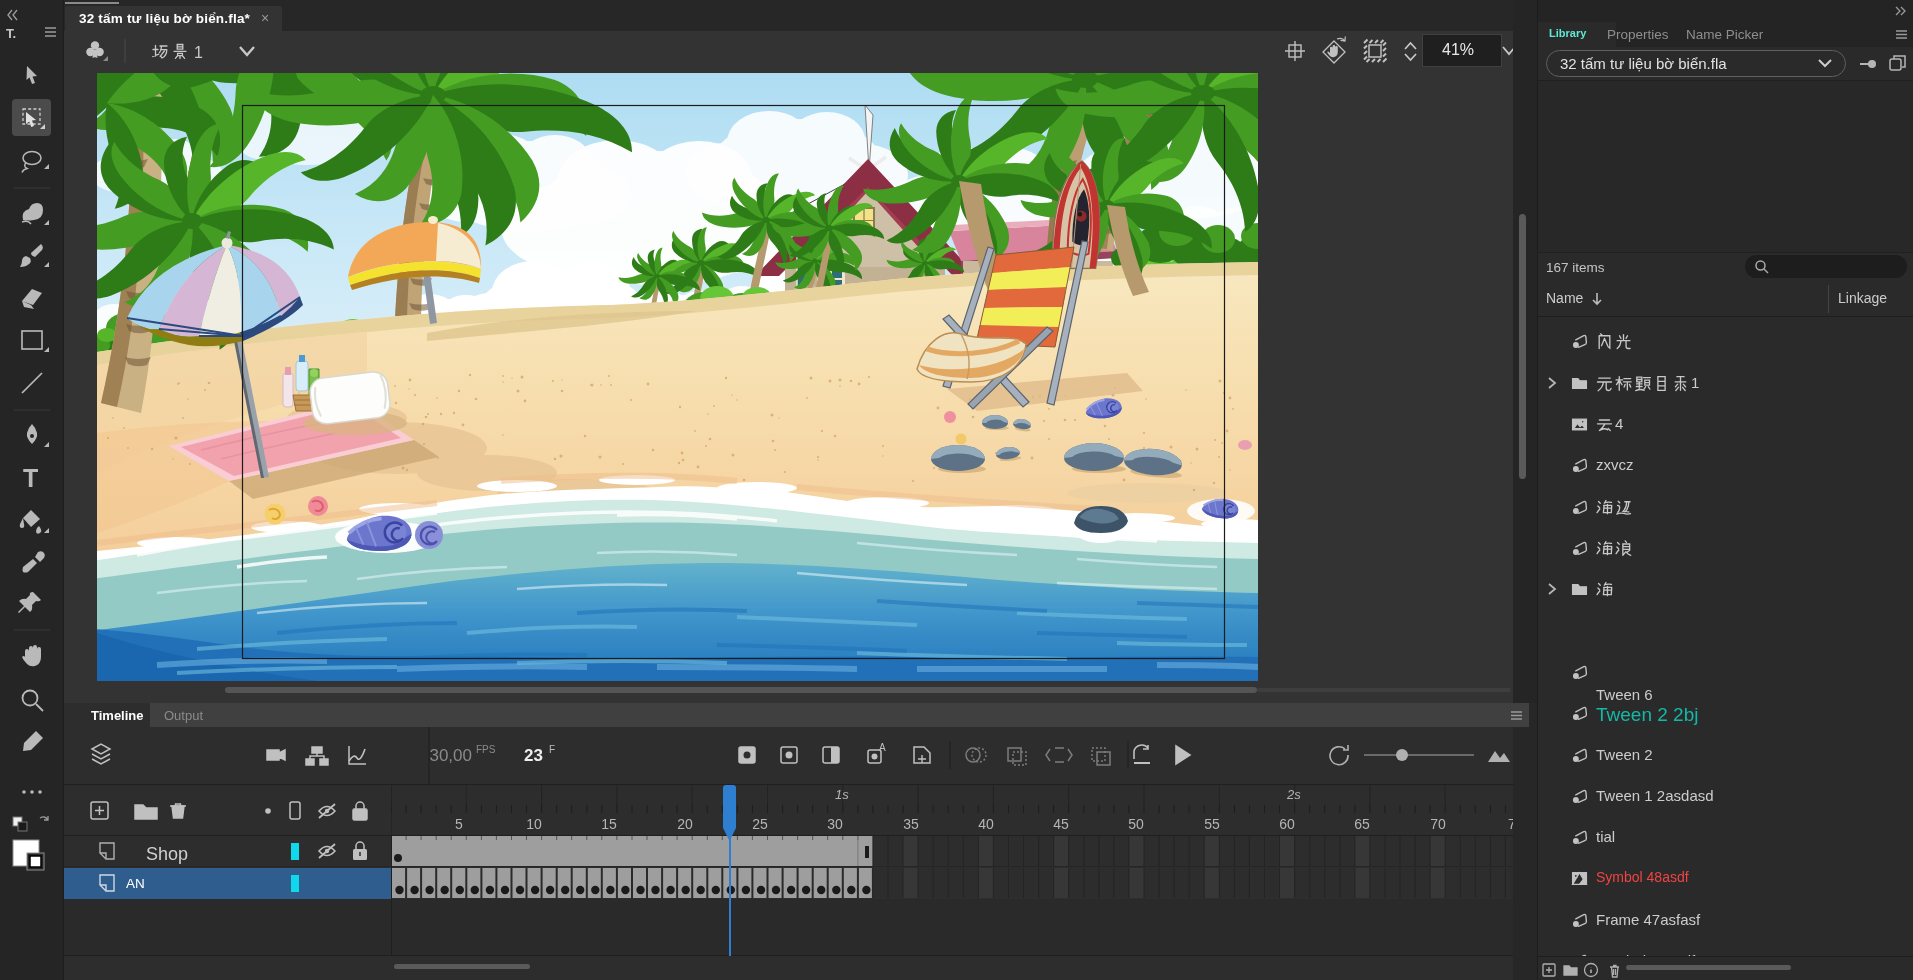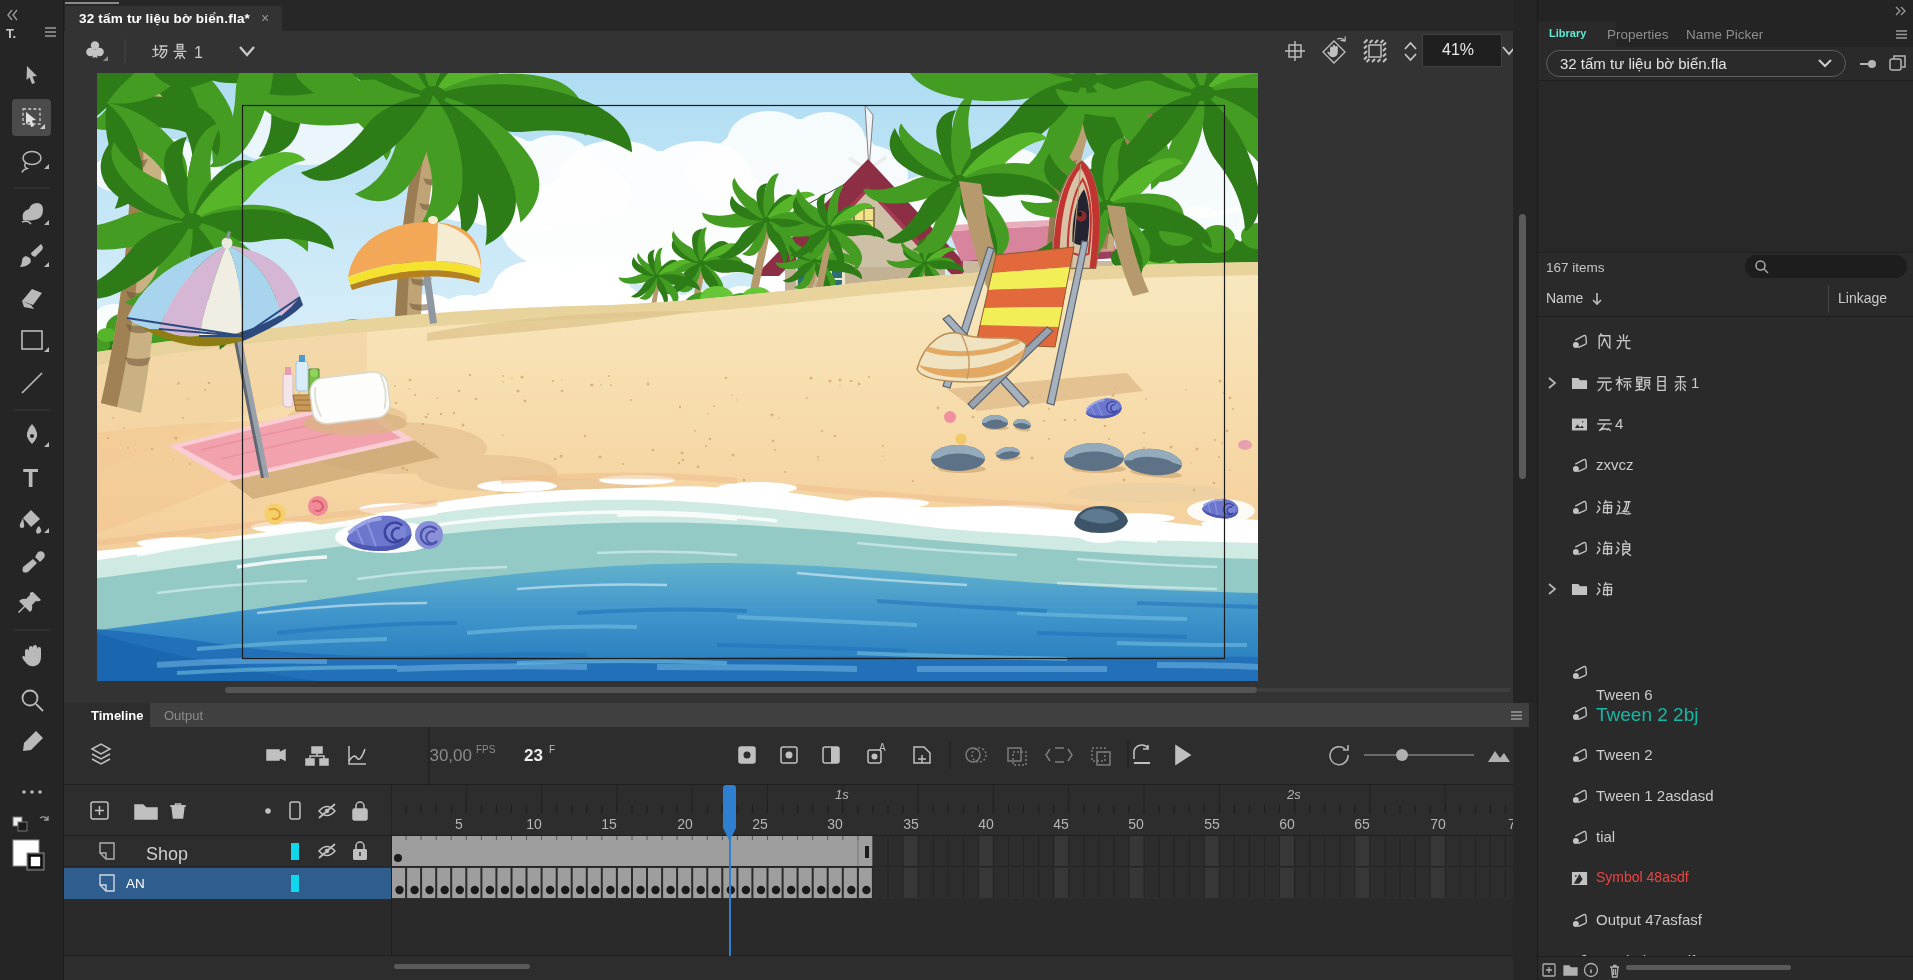--- a/index.html
+++ b/index.html
@@ -883,21 +883,21 @@
 <div class="abs" style="left:0;top:541px;width:376px;height:41px;">
           <svg class="abs" style="left:33px;top:12px;color:#c2c2c2" width="17" height="17" viewBox="0 0 16 16">
             <use href="#ic_bmp2" stroke="#c2c2c2" stroke-width="1.2"></use>
           </svg>
           <span class="abs" style="left:58px;top:11px;font-size:14px;color:#ef4444;">Symbol 48asdf</span>
         </div>
 <div class="abs" style="left:0;top:583px;width:376px;height:41px;">
           <svg class="abs" style="left:33px;top:12px;color:#c2c2c2" width="17" height="17" viewBox="0 0 16 16">
             <use href="#ic_sym" stroke="#c2c2c2" stroke-width="1.2"></use>
           </svg>
-          <span class="abs" style="left:58px;top:11px;font-size:15px;color:#cccccc;">Output 47asfasf</span>
+          <span class="abs" style="left:58px;top:11px;font-size:15px;color:#cccccc;">Frame 47asfasf</span>
         </div>
 <div class="abs" style="left:0;top:624px;width:376px;height:41px;">
           <svg class="abs" style="left:33px;top:12px;color:#c2c2c2" width="17" height="17" viewBox="0 0 16 16">
             <use href="#ic_sym" stroke="#c2c2c2" stroke-width="1.2"></use>
           </svg>
           <span class="abs" style="left:58px;top:11px;font-size:15px;color:#cccccc;">Symbol 46asdf</span>
         </div>
 </div>
 <div class="abs" style="left:0;top:956px;width:376px;height:24px;background:#2a2a2a;border-top:1px solid #1e1e1e;">
 <svg class="abs" style="left:4px;top:4px" width="150" height="18" fill="none" stroke="#b0b0b0" stroke-width="1.3">

